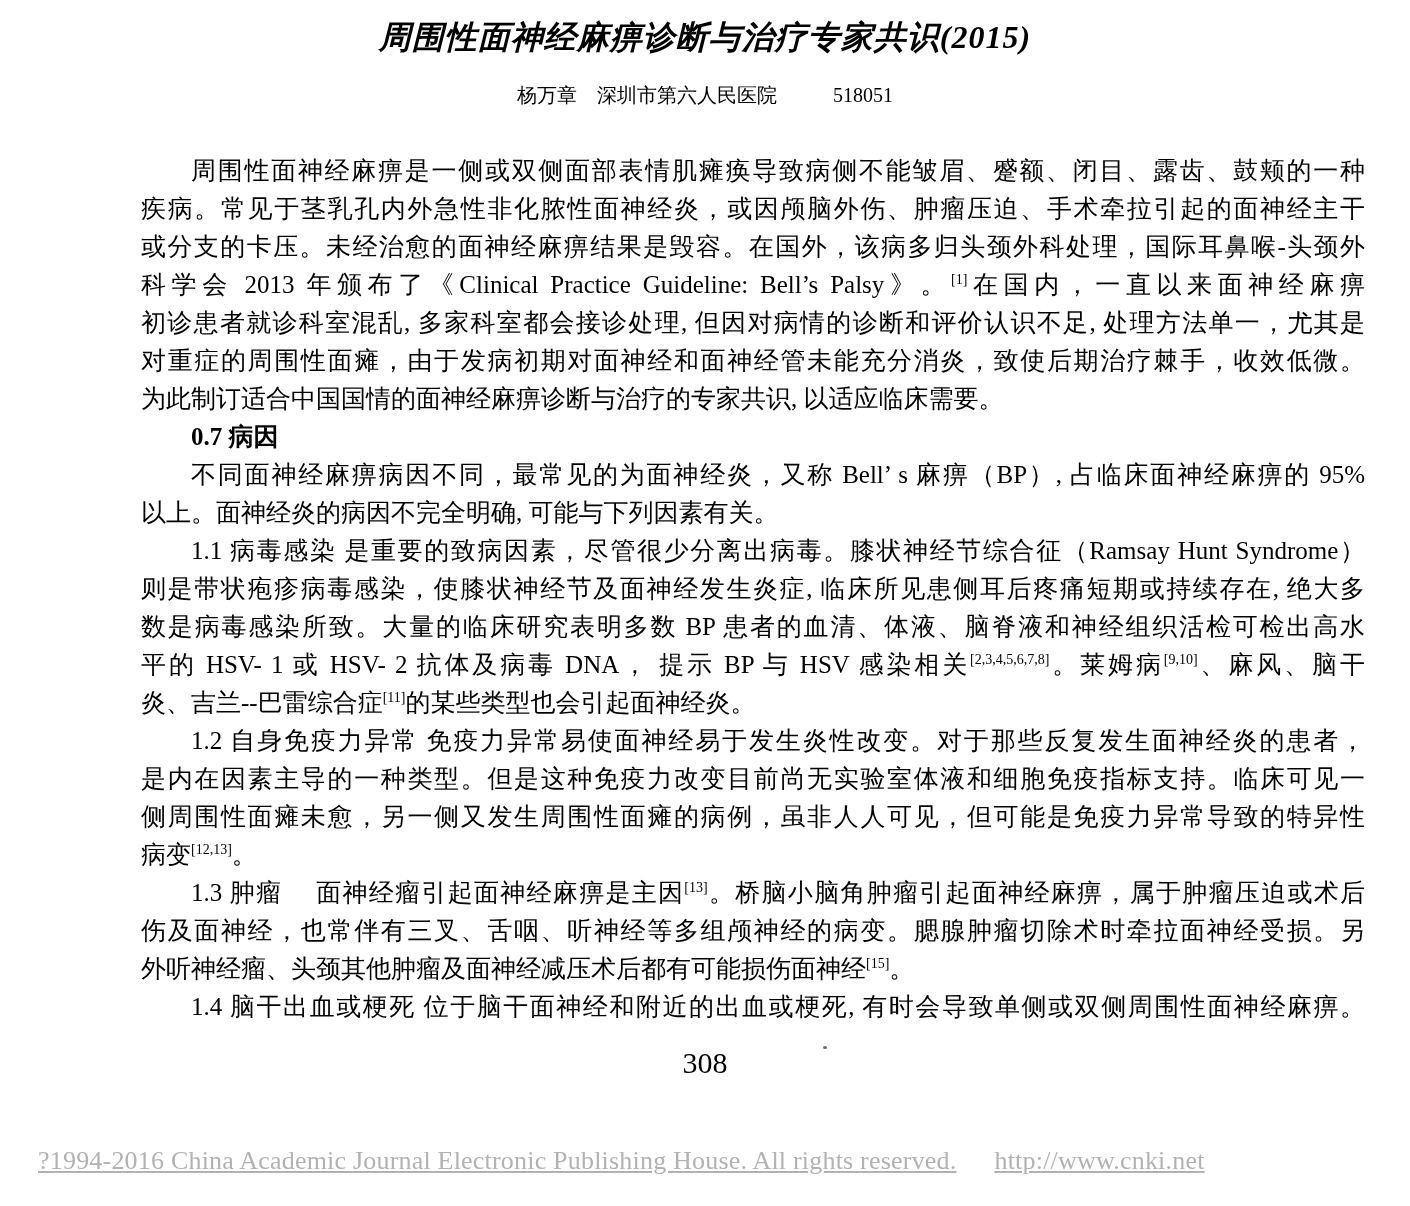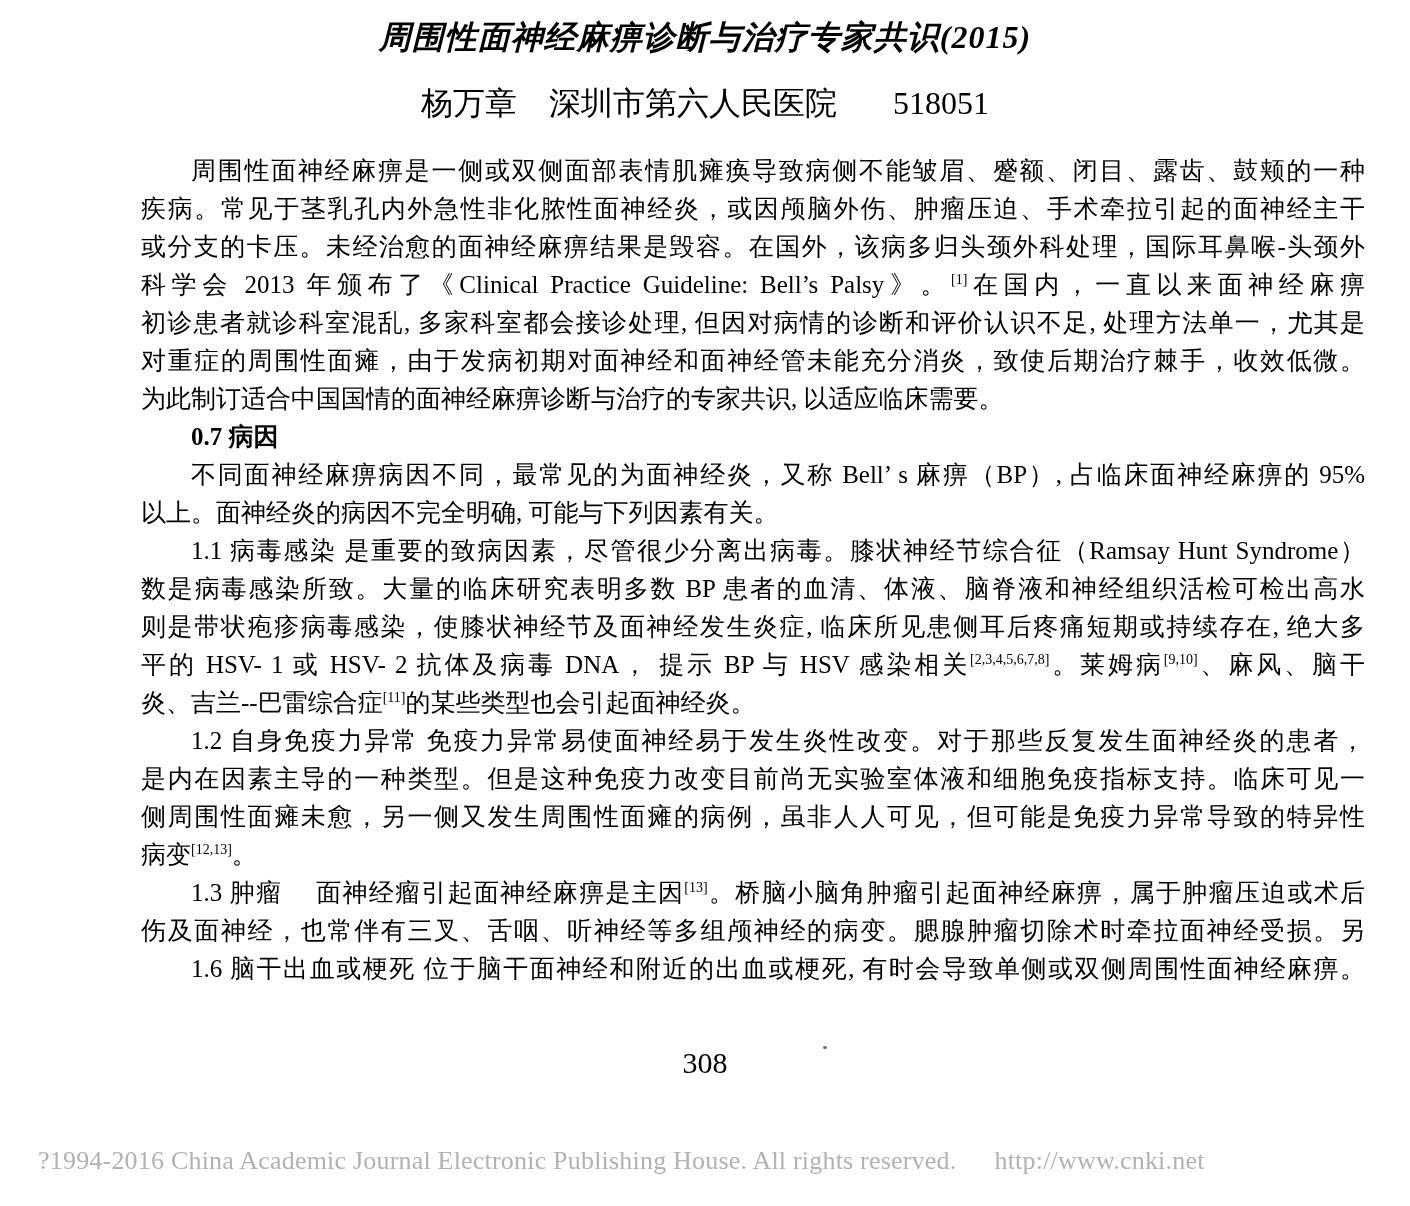--- a/index.html
+++ b/index.html
@@ -14,21 +14,21 @@
   .doc-title {
     position: absolute; top: 16px; left: 0; width: 100%;
     text-align: center;
     font-size: 32px; font-weight: bold;
     letter-spacing: 1px;
     font-style: italic;
   }
   .author-line {
     position: absolute; top: 82px; left: 0; width: 100%;
     text-align: center;
-    font-size: 32px;
+    font-size: 20px;
   }
   .author-line .postcode { margin-left: 56px; }
   .content {
     position: absolute; top: 152px; left: 95px;
     width: 1224px;
     font-size: 25px;
     margin-left: 46px;
   }
   .line {
     line-height: 38px;
@@ -53,20 +53,21 @@
   .speck {
     position: absolute; top: 1046px; left: 823px;
     width: 4px; height: 3px; background: #6a6a6a; border-radius: 50%;
   }
   .footer {
     position: absolute; top: 1146px; left: 38px;
     color: #b2b2b2;
     font-size: 26px;
     white-space: nowrap;
     letter-spacing: 0.2px;
+    text-decoration: underline;
   }
   .footer .url { margin-left: 38px; }
 </style>
 </head>
 <body>
 
 <div class="doc-title">周围性面神经麻痹诊断与治疗专家共识(2015)</div>
 
 <div class="author-line">
   <span>杨万章　深圳市第六人民医院</span><span class="postcode">518051</span>
@@ -77,31 +78,32 @@
     <div class="line full">疾病。常见于茎乳孔内外急性非化脓性面神经炎，或因颅脑外伤、肿瘤压迫、手术牵拉引起的面神经主干</div>
     <div class="line full">或分支的卡压。未经治愈的面神经麻痹结果是毁容。在国外，该病多归头颈外科处理，国际耳鼻喉-头颈外</div>
     <div class="line full">科学会 2013 年颁布了《Clinical Practice Guideline: Bell’s Palsy》。<sup>[1]</sup>在国内，一直以来面神经麻痹</div>
     <div class="line full">初诊患者就诊科室混乱, 多家科室都会接诊处理, 但因对病情的诊断和评价认识不足, 处理方法单一，尤其是</div>
     <div class="line full">对重症的周围性面瘫，由于发病初期对面神经和面神经管未能充分消炎，致使后期治疗棘手，收效低微。</div>
     <div class="line">为此制订适合中国国情的面神经麻痹诊断与治疗的专家共识, 以适应临床需要。</div>
     <div class="line heading">0.7 病因</div>
     <div class="line indent full">不同面神经麻痹病因不同，最常见的为面神经炎，又称 Bell’ s 麻痹（BP）, 占临床面神经麻痹的 95%</div>
     <div class="line">以上。面神经炎的病因不完全明确, 可能与下列因素有关。</div>
     <div class="line indent full">1.1 病毒感染  是重要的致病因素，尽管很少分离出病毒。膝状神经节综合征（Ramsay Hunt Syndrome）</div>
+    <div class="line full">则是带状疱疹病毒感染，使膝状神经节及面神经发生炎症, 临床所见患侧耳后疼痛短期或持续存在, 绝大多</div>
     <div class="line full">数是病毒感染所致。大量的临床研究表明多数 BP 患者的血清、体液、脑脊液和神经组织活检可检出高水</div>
-    <div class="line full">则是带状疱疹病毒感染，使膝状神经节及面神经发生炎症, 临床所见患侧耳后疼痛短期或持续存在, 绝大多</div>
     <div class="line full">平的 HSV- 1 或 HSV- 2 抗体及病毒 DNA，  提示 BP 与 HSV 感染相关<sup>[2,3,4,5,6,7,8]</sup>。莱姆病<sup>[9,10]</sup>、麻风、脑干</div>
     <div class="line">炎、吉兰--巴雷综合症<sup>[11]</sup>的某些类型也会引起面神经炎。</div>
     <div class="line indent full">1.2 自身免疫力异常  免疫力异常易使面神经易于发生炎性改变。对于那些反复发生面神经炎的患者，</div>
     <div class="line full">是内在因素主导的一种类型。但是这种免疫力改变目前尚无实验室体液和细胞免疫指标支持。临床可见一</div>
     <div class="line full">侧周围性面瘫未愈，另一侧又发生周围性面瘫的病例，虽非人人可见，但可能是免疫力异常导致的特异性</div>
     <div class="line">病变<sup>[12,13]</sup>。</div>
     <div class="line indent full">1.3 肿瘤　 面神经瘤引起面神经麻痹是主因<sup>[13]</sup>。桥脑小脑角肿瘤引起面神经麻痹，属于肿瘤压迫或术后</div>
     <div class="line full">伤及面神经，也常伴有三叉、舌咽、听神经等多组颅神经的病变。腮腺肿瘤切除术时牵拉面神经受损。另</div>
-    <div class="line indent full">1.6 脑干出血或梗死  位于脑干面神经和附近的出血或梗死, 有时会导致单侧或双侧周围性面神经麻痹。</div>
+    <div class="line">外听神经瘤、头颈其他肿瘤及面神经减压术后都有可能损伤面神经<sup>[15]</sup>。</div>
+    <div class="line indent full">1.4 脑干出血或梗死  位于脑干面神经和附近的出血或梗死, 有时会导致单侧或双侧周围性面神经麻痹。</div>
   </div>
 
 <div class="page-number">308</div>
 
 <div class="speck"></div>
 
 <div class="footer">
   <span>?1994-2016 China Academic Journal Electronic Publishing House. All rights reserved.</span><span class="url">http://www.cnki.net</span>
 </div>
 

